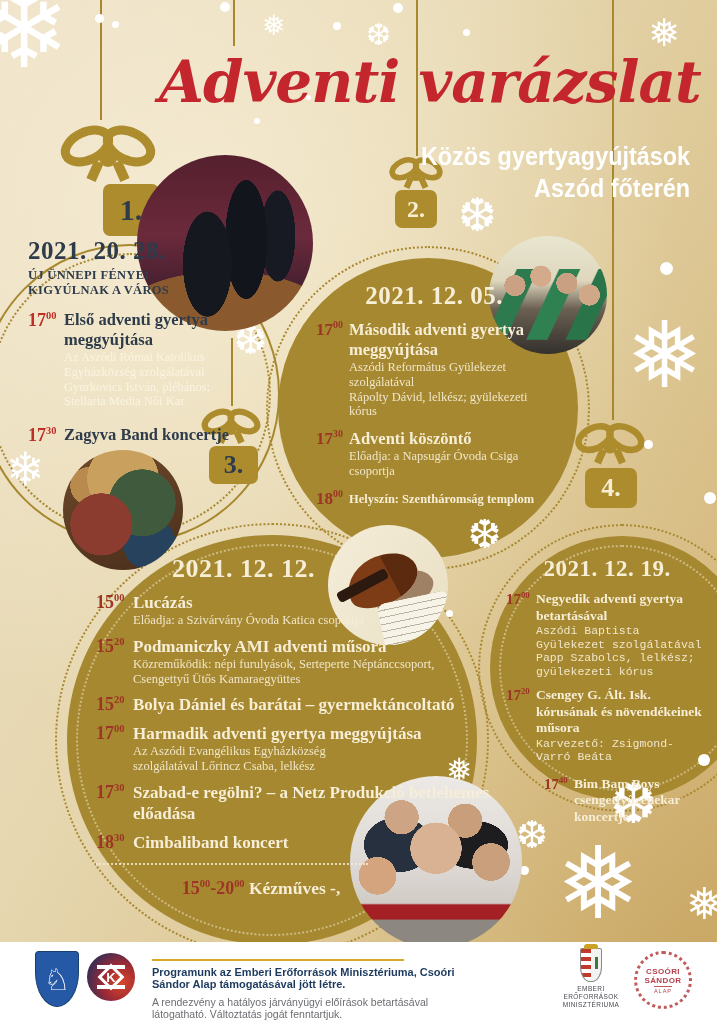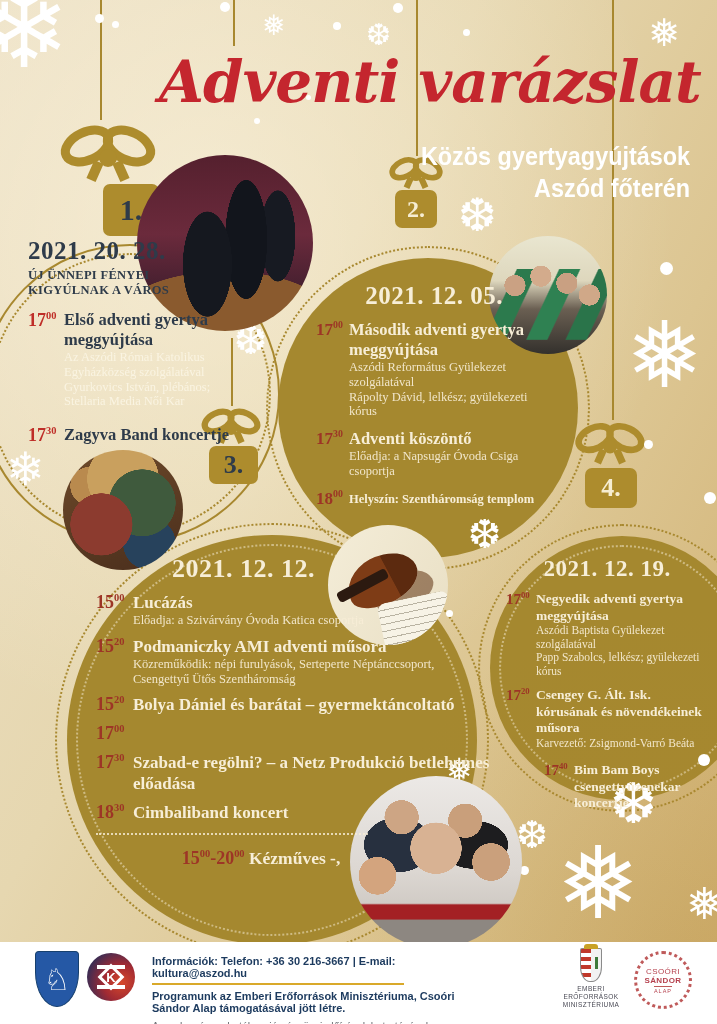--- a/index.html
+++ b/index.html
@@ -112,21 +112,21 @@
   .sep-dotted{border-top:2px dotted rgba(247,238,215,.8);width:272px;margin-top:10px;}
   .fair{margin-top:12px;width:330px;text-align:center;font-weight:bold;font-size:17.5px;line-height:22px;color:#f7eed7;}
   .fair .t{color:#9d3526;}
   .fair sup{font-size:58%;vertical-align:super;line-height:0;}
   
   .s4{left:506px;top:556px;width:202px;}
   .s4 .s-date{font-size:23px;text-align:center;}
   .s4 .item{margin-top:9px;}
   .s4 .t{width:30px;font-size:15px;color:#9d3526;}
   .s4 .ti{font-size:13.5px;line-height:16.5px;color:#f7eed7;max-width:168px;}
-  .s4 .de{font-size:11.5px;color:rgba(247,238,215,.92);}
+  .s4 .de{font-size:11.5px;color:rgba(247,238,215,.92);font-family:Liberation Mono, monospace;}
   .s4 .de:first-of-type{margin-top:3px;}
   .s4 .item.indent{margin-left:38px;margin-top:12px;}
   .s4 .item.indent .ti{max-width:125px;}
   
   .footer{position:absolute;left:0;top:942px;width:717px;height:82px;background:#ffffff;z-index:10;
     font-family:"Liberation Sans",sans-serif;}
   .shield{position:absolute;left:35px;top:9px;width:42px;height:54px;background:#2558a5;border:1px solid #17406e;
     border-radius:4px 4px 50% 50%/4px 4px 62% 62%;display:flex;align-items:center;justify-content:center;
     color:#fff;font-size:30px;font-family:"DejaVu Sans",sans-serif;}
   .kult-logo{position:absolute;left:87px;top:11px;width:48px;height:48px;border-radius:50%;
@@ -139,21 +139,21 @@
   .f-line3{font-size:10.5px;color:#6b6d72;margin-top:6px;}
   .emmi{position:absolute;left:552px;top:6px;width:78px;text-align:center;}
   .emmi .coat{width:20px;height:32px;margin:0 auto;position:relative;border:1px solid #8a8a8a;border-radius:2px 2px 45% 45%;
     background:linear-gradient(90deg, transparent 0 50%, #f2f2f2 50% 100%),
                repeating-linear-gradient(180deg,#c0392b 0 4px,#ffffff 4px 8px);}
   .emmi .coat::before{content:"";position:absolute;left:3px;top:-5px;width:14px;height:5px;background:#c9a227;border-radius:3px 3px 0 0;}
   .emmi .coat::after{content:"";position:absolute;right:3px;top:8px;width:3px;height:12px;background:#3d7a3a;}
   .emmi .t{font-size:6.5px;letter-spacing:.4px;color:#4a4a55;margin-top:3px;line-height:8px;}
   .csoori{position:absolute;left:634px;top:9px;width:52px;height:52px;border:3px dotted #bf5a5a;border-radius:50%;
     display:flex;flex-direction:column;align-items:center;justify-content:center;color:#b5404d;}
-  .csoori .l1{font-size:8px;font-weight:normal;letter-spacing:.4px;}
+  .csoori .l1{font-size:8px;font-weight:bold;letter-spacing:.4px;}
   .csoori .l2{font-size:8px;font-weight:bold;letter-spacing:.4px;}
   .csoori .l3{font-size:5.5px;letter-spacing:1px;border-top:1px solid #bf5a5a;margin-top:1px;padding-top:1px;}
 </style>
 </head>
 <body>
 
 <div class="poster">
 
   <div class="string" style="left:100px;top:0;height:120px"></div>
   <div class="string" style="left:233px;top:0;height:46px"></div>
@@ -324,31 +324,36 @@
           <div class="b">
             <div class="ti">Lucázás</div>
             <div class="de">Előadja: a Szivárvány Óvoda Katica csoportja</div>
           </div>
         </div>
         <div class="item">
           <span class="t">15<sup>20</sup></span>
           <div class="b">
             <div class="ti">Podmaniczky AMI adventi műsora</div>
             <div class="de">Közreműködik: népi furulyások, Serteperte Néptánccsoport,</div>
-            <div class="de">Csengettyű Ütős Szentháromság</div>
+            <div class="de">Csengettyű Ütős Kamaraegyüttes</div>
           </div>
         </div>
         <div class="item">
           <span class="t">15<sup>20</sup></span>
           <div class="b">
             <div class="ti">Bolya Dániel és barátai – gyermektáncoltató</div>
           </div>
         </div>
         <div class="item">
           <span class="t">17<sup>00</sup></span>
+          <div class="b">
+            <div class="ti">Harmadik adventi gyertya meggyújtása</div>
+            <div class="de">Az Aszódi Evangélikus Egyházközség</div>
+            <div class="de">szolgálatával Lőrincz Csaba, lelkész</div>
+          </div>
         </div>
         <div class="item">
           <span class="t">17<sup>30</sup></span>
           <div class="b">
             <div class="ti">Szabad-e regölni? – a Netz Produkció betlehemes előadása</div>
           </div>
         </div>
         <div class="item">
           <span class="t">18<sup>30</sup></span>
           <div class="b">
@@ -361,21 +366,21 @@
       <span class="t"><span>15</span><sup>00</sup>-<span>20</span><sup>00</sup></span><span> Kézműves -,</span>
     </div>
   </div>
 
   <div class="sec s4">
     <div class="s-date cream">2021. 12. 19.</div>
     <div>
         <div class="item">
           <span class="t">17<sup>00</sup></span>
           <div class="b">
-            <div class="ti">Negyedik adventi gyertya meggyújtása</div>
+            <div class="ti">Negyedik adventi gyertya betartásával</div>
             <div class="de">Aszódi Baptista Gyülekezet szolgálatával</div>
             <div class="de">Papp Szabolcs, lelkész; gyülekezeti kórus</div>
           </div>
         </div>
         <div class="item">
           <span class="t">17<sup>20</sup></span>
           <div class="b">
             <div class="ti">Csengey G. Ált. Isk. kórusának és növendékeinek műsora</div>
             <div class="de">Karvezető: Zsigmond-Varró Beáta</div>
           </div>
@@ -395,21 +400,20 @@
       </div>
     <div class="kult-logo">
       <svg viewBox="0 0 48 48">
         <rect x="10" y="12" width="28" height="4" fill="#fff"></rect>
         <rect x="10" y="32" width="28" height="4" fill="#fff"></rect>
         <rect x="16" y="16" width="16" height="16" fill="none" stroke="#fff" stroke-width="3" transform="rotate(45 24 24)"></rect>
         <text x="24" y="29" text-anchor="middle" font-size="13" font-family="Liberation Sans, sans-serif" font-weight="bold" fill="#fff">K</text>
       </svg>
     </div>
     <div class="f-text">
-      <div class="f-line1">Információk: Telefon: +36 30 216-3667  |  E-mail: kultura@aszod.hu</div>
       <div class="f-div"></div>
       <div class="f-line2">Programunk az Emberi Erőforrások Minisztériuma, Csoóri Sándor Alap támogatásával jött létre.</div>
       <div class="f-line3">A rendezvény a hatályos járványügyi előírások betartásával látogatható. Változtatás jogát fenntartjuk.</div>
     </div>
     <div class="emmi">
       <div class="coat"></div>
       <div class="t">
         <div>EMBERI ERŐFORRÁSOK</div>
         <div>MINISZTÉRIUMA</div>
       </div>

